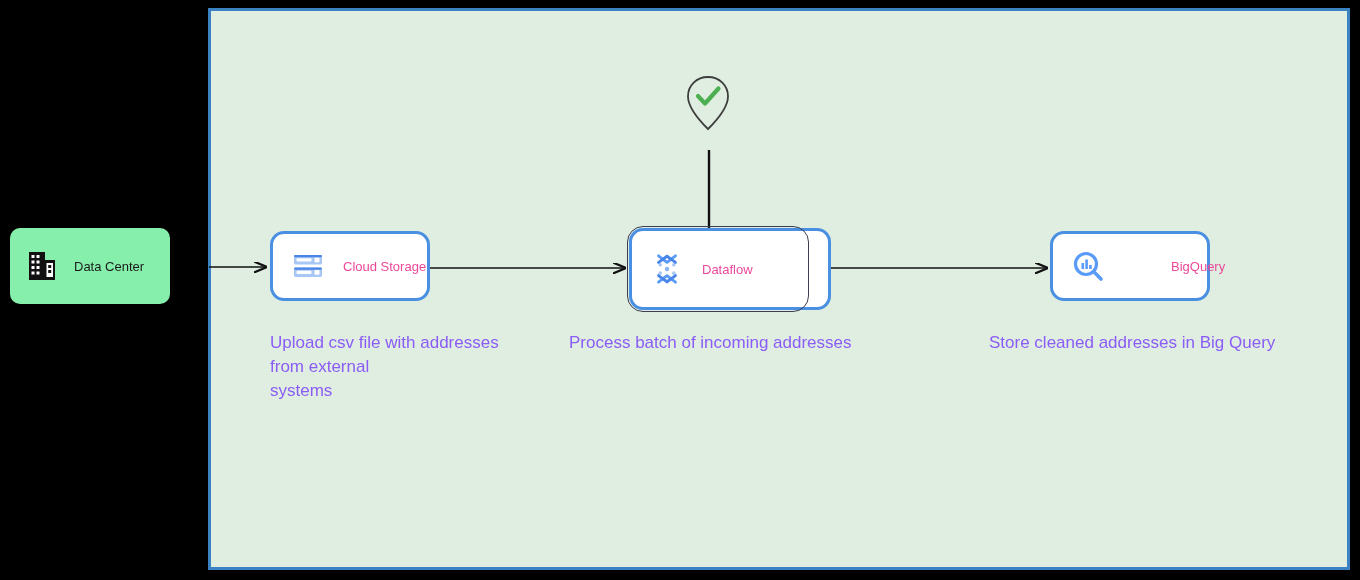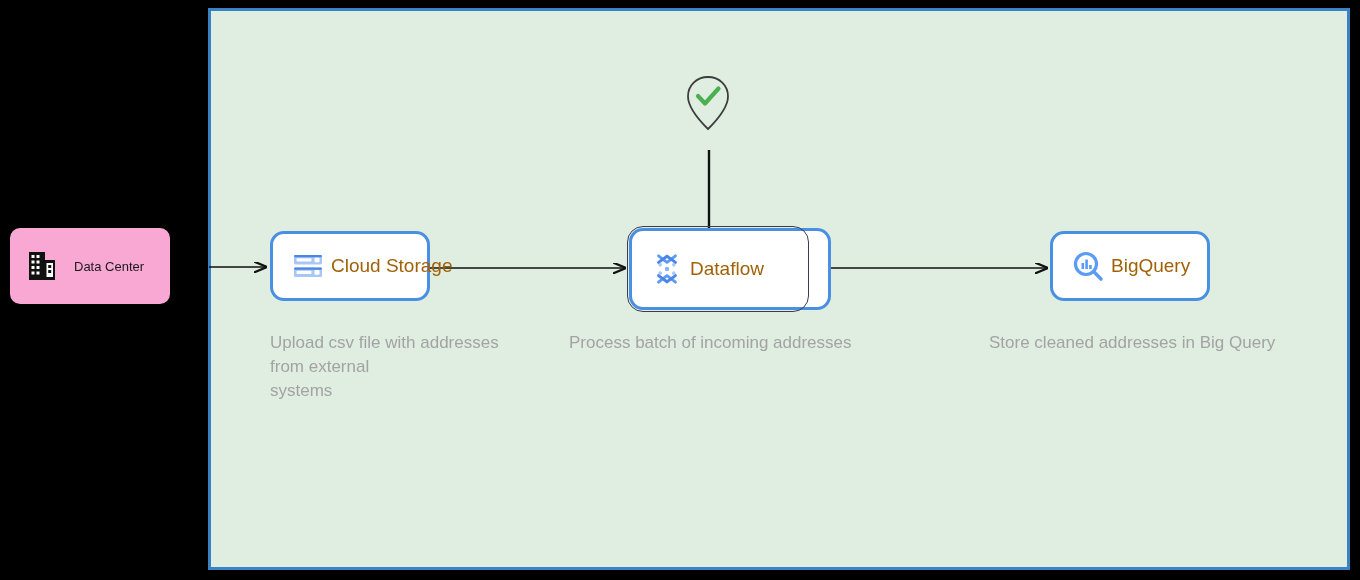--- a/index.html
+++ b/index.html
@@ -28,21 +28,21 @@
     box-sizing: border-box;
   }
 
   
   #data-center-node {
     position: absolute;
     left: 10px;
     top: 228px;
     width: 160px;
     height: 76px;
-    background: #f9a8d4;
+    background: #86efac;
     border-radius: 10px;
     display: flex;
     align-items: center;
     box-sizing: border-box;
     padding-left: 18px;
   }
   #data-center-node .dc-icon {
     width: 28px;
     height: 30px;
     flex: 0 0 auto;
@@ -66,29 +66,29 @@
     box-sizing: border-box;
     padding-left: 18px;
   }
   .service-node .svc-icon {
     width: 34px;
     height: 34px;
     flex: 0 0 auto;
     display: block;
   }
   .service-node .svc-label {
-    margin-left: 6px;
-    font-size: 19px;
-    color: #a16207;
+    margin-left: 18px;
+    font-size: 13px;
+    color: #ec4899;
     white-space: nowrap;
   }
 
   #node-cloud-storage { left: 270px; top: 231px; width: 160px; height: 70px; }
   #node-dataflow      { left: 629px; top: 228px; width: 202px; height: 82px; }
-  #node-bigquery      { left: 1050px; top: 231px; width: 160px; height: 70px; }
+  #node-bigquery      { left: 1050px; top: 231px; width: 160px; height: 70px; gap: 48px; }
 
   
   #dataflow-selection {
     position: absolute;
     left: 627px;
     top: 226px;
     width: 182px;
     height: 86px;
     border: 1px solid #3d3d52;
     border-radius: 16px;
@@ -117,21 +117,21 @@
     line-height: 23px;
     color: #1a1a1a;
     white-space: pre-line;
   }
 
   
   .caption {
     position: absolute;
     font-size: 17px;
     line-height: 24px;
-    color: #a3a3a3;
+    color: #8b5cf6;
     white-space: pre-line;
   }
   #caption-cloud-storage { left: 270px; top: 331px; text-align: left; width: 240px; }
   #caption-dataflow      { left: 569px; top: 331px; text-align: left; width: 400px; }
   #caption-bigquery      { left: 989px; top: 331px; text-align: left; width: 400px; }
 
   
   #connectors {
     position: absolute;
     left: 0;

